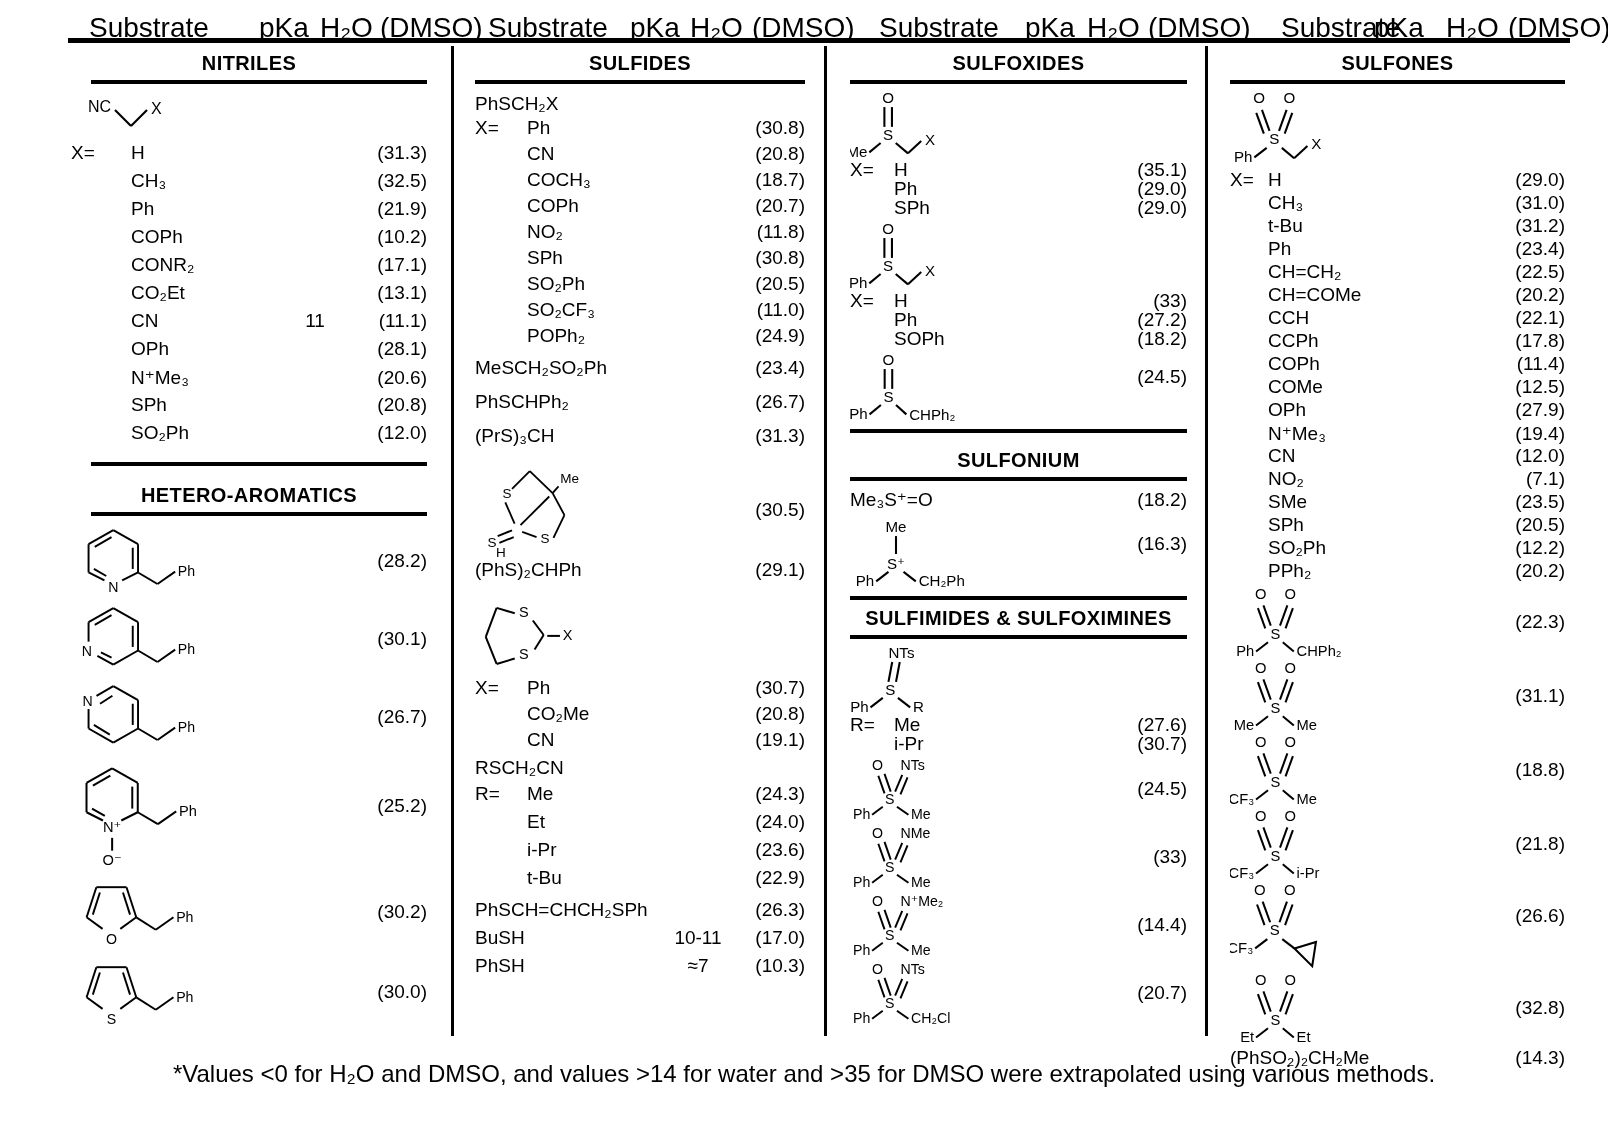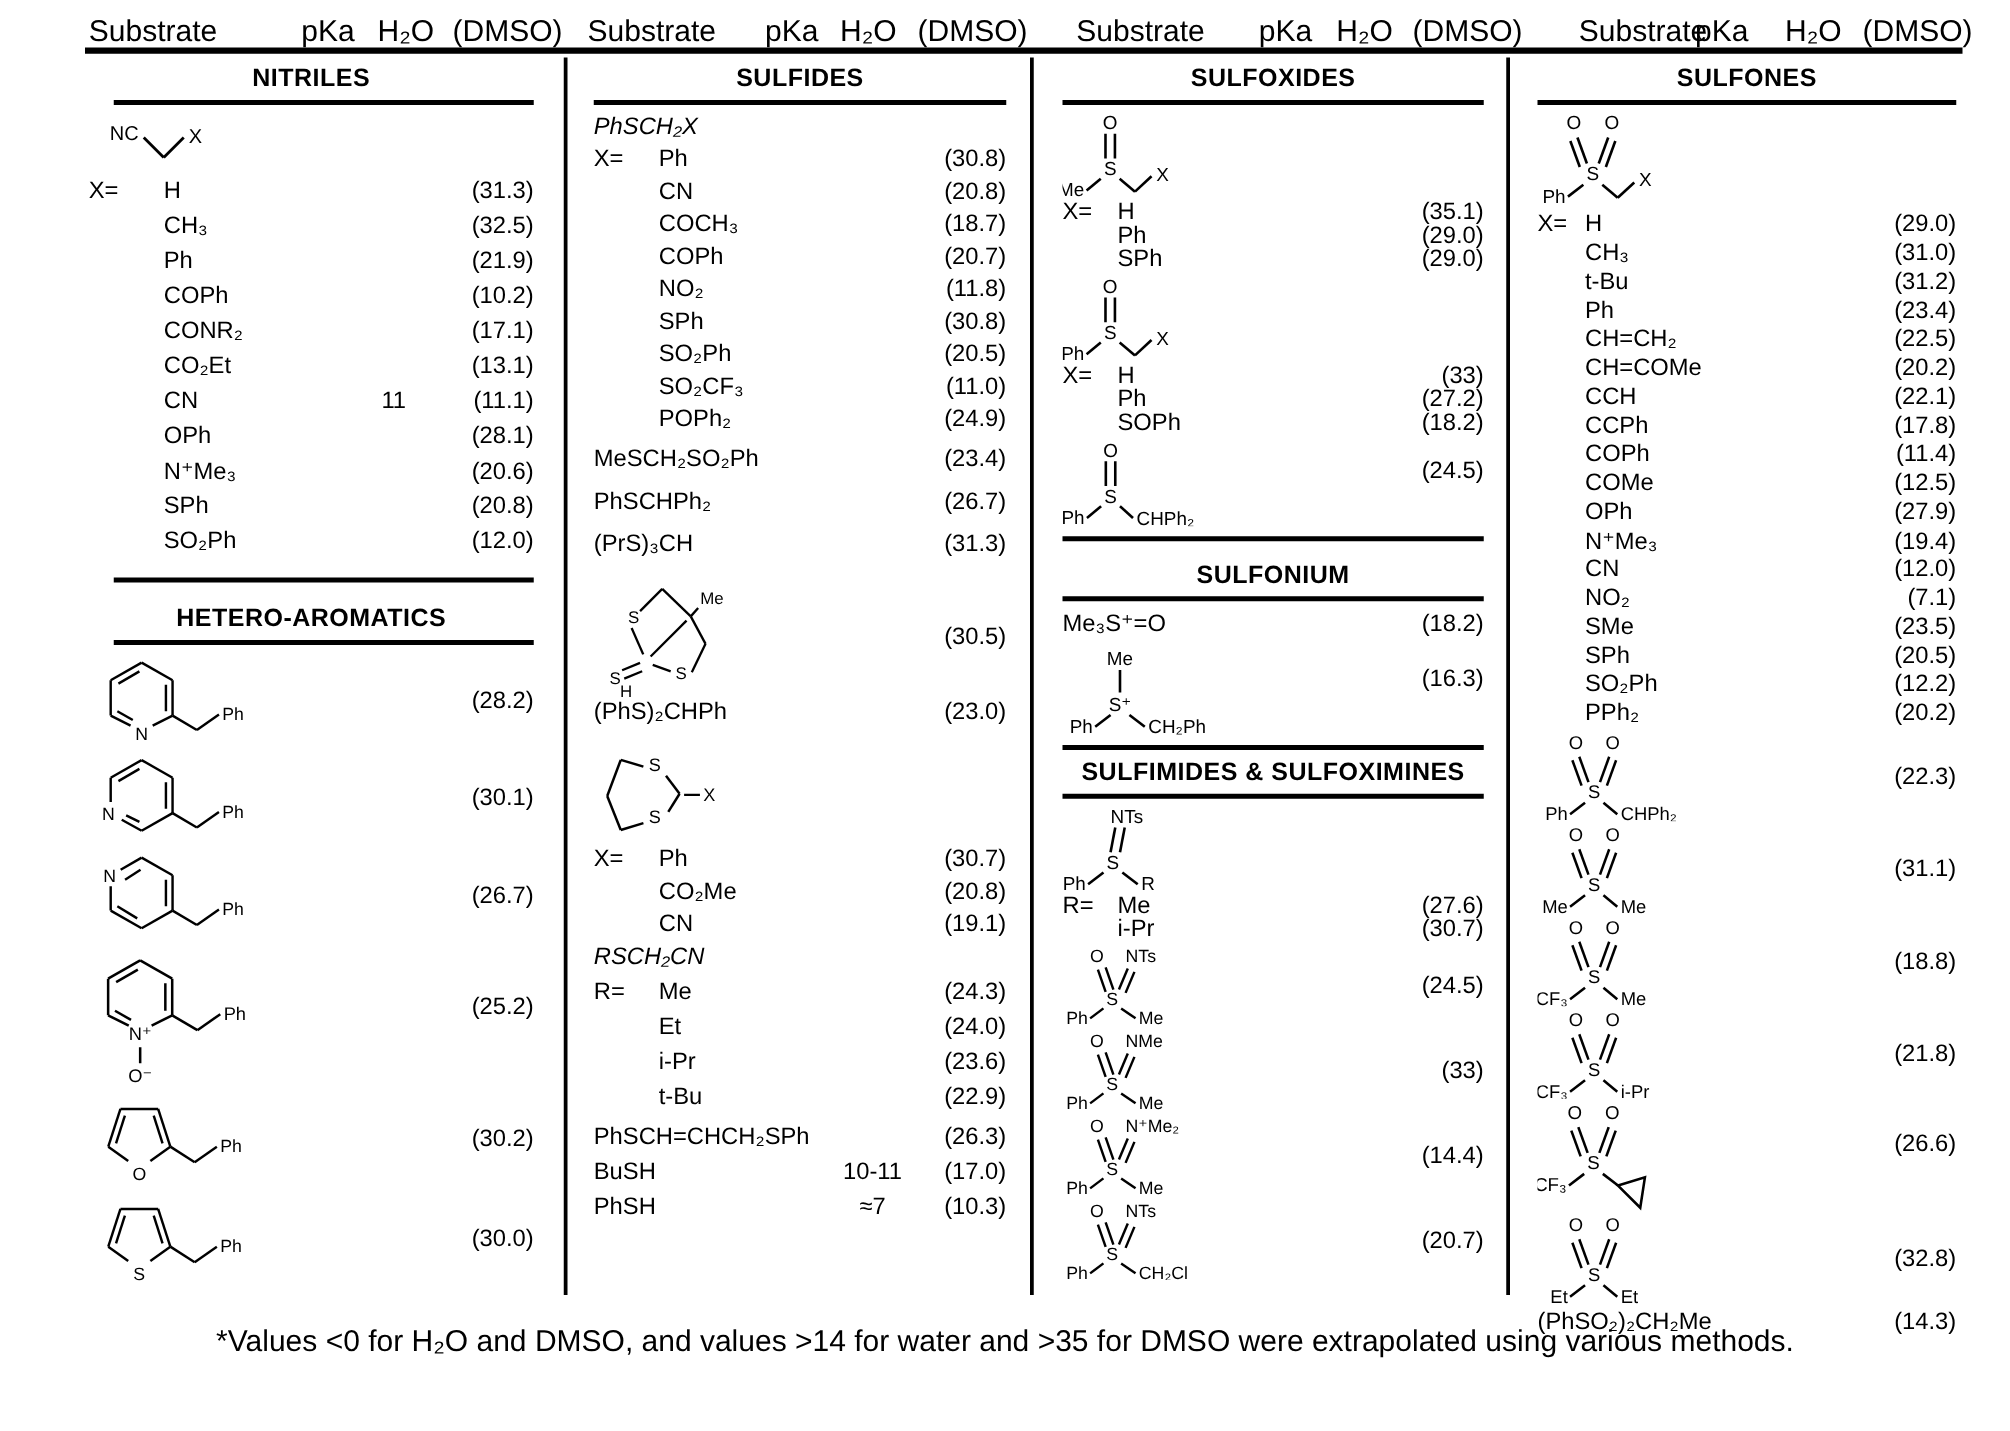--- a/index.html
+++ b/index.html
@@ -1,39 +1,39 @@
 <!DOCTYPE html>
 <html><head>
 <meta charset="utf-8">
 <style>
   html,body{margin:0;padding:0;}
   body{position:relative;width:1608px;height:1145px;background:#fff;color:#000;
        font-family:"Liberation Sans","DejaVu Sans",sans-serif;font-size:19px;overflow:hidden;}
-  .hdr{position:absolute;top:12px;font-size:24px;white-space:nowrap;}
+  .hdr{position:absolute;top:12px;font-size:28px;white-space:nowrap;margin-left:18px;}
   .topbar{position:absolute;left:68px;top:38px;width:1502px;height:5px;background:#000;}
   .vline{position:absolute;top:46px;width:3px;height:990px;background:#000;}
   .col{position:absolute;top:46px;}
   .c1{left:71px;width:356px;}
   .c2{left:475px;width:330px;}
   .c3{left:850px;width:337px;}
   .c4{left:1230px;width:335px;}
   .sec-title{font-weight:bold;font-size:20px;text-align:center;letter-spacing:.4px;margin-top:6px;}
   .rule{height:4px;background:#000;margin:5px 0 7px 0;}
   .c1 .rule{margin-left:20px;}
   .row{display:flex;align-items:baseline;height:26px;}
   .xeq{flex:none;width:52px;}
   .lbl{flex:1;white-space:nowrap;}
   .h2o{flex:none;width:62px;text-align:center;}
   .val{flex:none;width:76px;text-align:right;}
   .c1 .xeq{width:60px}.c1 .val{width:84px}.c1 .h2o{width:56px}
   .c3 .xeq{width:44px}
   .c4 .xeq{width:38px}
   .lh28 .row{height:28px}.lh26 .row{height:26px}.lh34 .row{height:34px}
   .lh19 .row{height:19px}.lh30 .row{height:28px}.lh23 .row{height:23px}
-  .prow{height:26px;display:flex;align-items:flex-start;font-style:italic;}
+  .prow{height:26px;display:flex;align-items:center;}
   svg{display:block;}
   svg text{font-size:16px;font-family:"Liberation Sans","DejaVu Sans",sans-serif;fill:#000;}
   svg line,svg polygon,svg polyline{stroke:#000;stroke-width:2.2;fill:none;}
   .struct{position:relative;}
   .sval{position:absolute;right:0;top:50%;transform:translateY(-50%);}
   .footnote{position:absolute;left:0;top:1060px;width:1608px;text-align:center;font-size:24px;}
 </style>
 </head>
 <body>
 
@@ -386,21 +386,21 @@
       <text x="88" y="26">Me</text>
       <line x1="41" y1="76" x2="75" y2="42"></line>
     </svg>
     <span class="sval">(30.5)</span>
   </div>
 
   <div class="lh34 noind">
   </div>
   <div class="row lh34 noind" style="height:34px">
     <span class="lbl">(PhS)₂CHPh</span>
-    <span class="val">(23.0)</span>
+    <span class="val">(29.1)</span>
   </div>
 
   <div class="struct" style="margin-top:4px">
     <svg width="150" height="76" viewBox="0 0 150 84">
       <line x1="16" y1="12" x2="36" y2="18"></line>
       <text x="46" y="22" text-anchor="middle">S</text>
       <line x1="56" y1="26" x2="68" y2="42"></line>
       <line x1="68" y1="42" x2="58" y2="58"></line>
       <text x="46" y="68" text-anchor="middle">S</text>
       <line x1="36" y1="68" x2="16" y2="74"></line>

